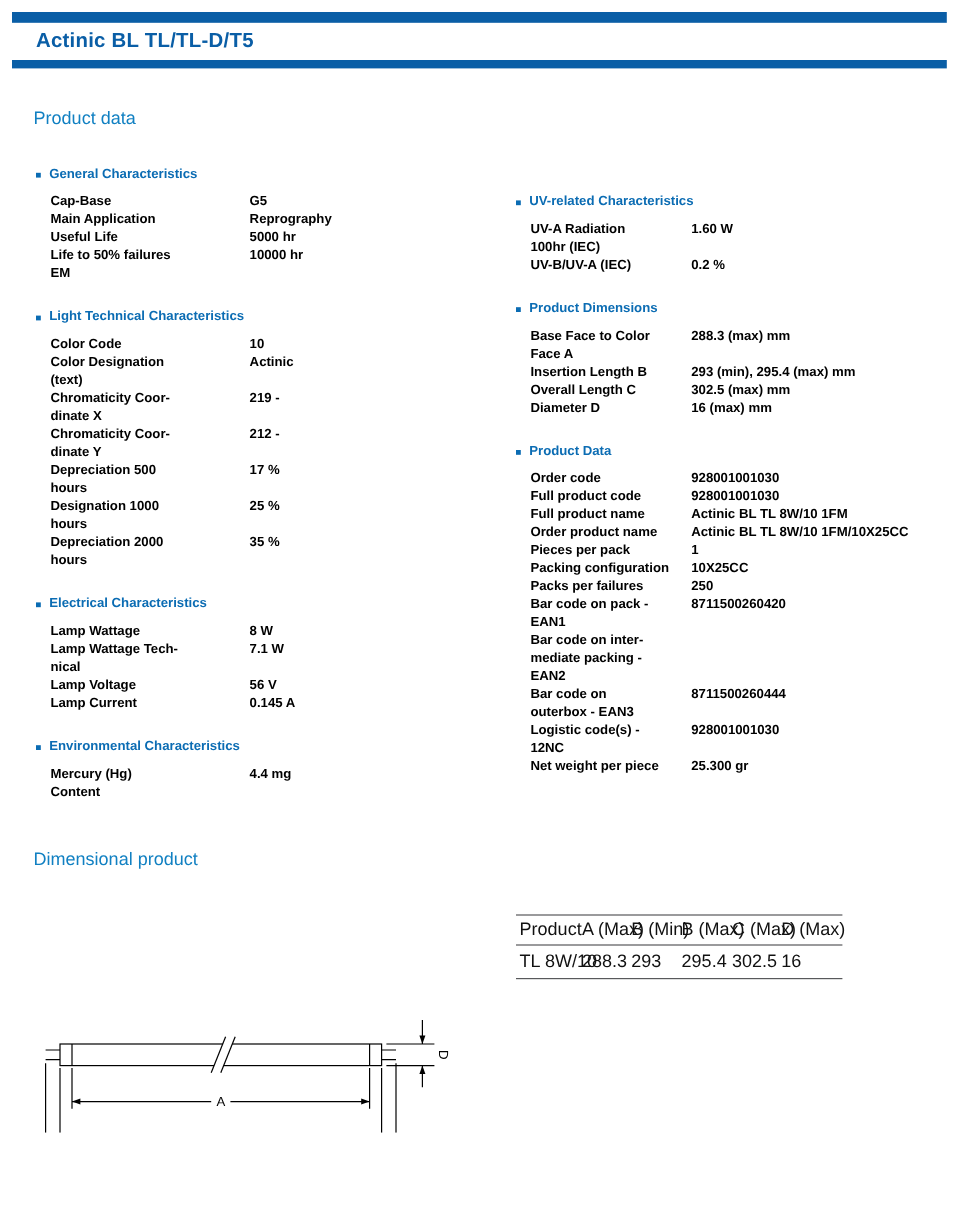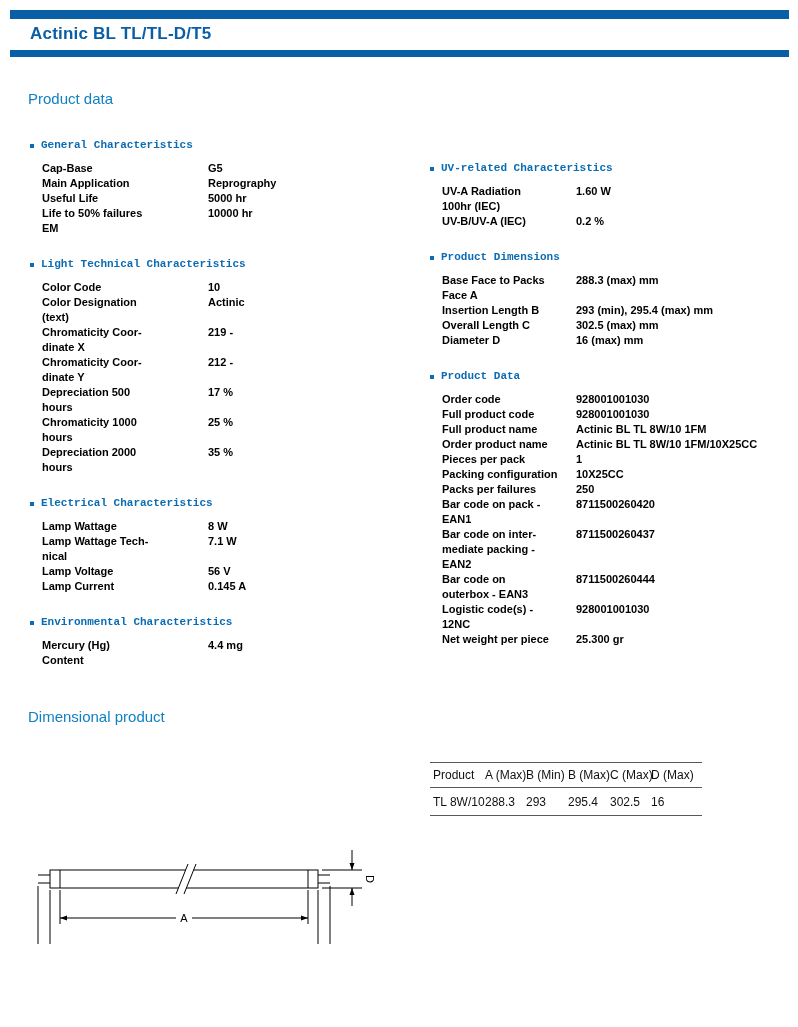--- a/index.html
+++ b/index.html
@@ -19,29 +19,29 @@
   .doc-title{position:absolute;left:30px;top:24px;margin:0;font-size:17px;font-weight:bold;color:var(--brand-blue);letter-spacing:.2px;}
   .big-heading{position:absolute;left:28px;margin:0;font-size:15px;font-weight:normal;color:var(--heading-blue);}
   .h-product-data{top:90px;}
   .h-dim-drawing{top:708px;}
 
   .col{position:absolute;}
   .col-left{left:30px;top:138px;width:388px;}
   .col-right{left:430px;top:161px;width:362px;}
 
   .spec-section{margin-bottom:21px;}
-  .sec-title{display:flex;align-items:center;gap:7px;font-size:11px;line-height:15px;font-weight:bold;color:var(--section-blue);margin-bottom:8px;font-family:Liberation Mono, monospace;}
+  .sec-title{display:flex;align-items:center;gap:7px;font-size:11px;line-height:15px;font-weight:bold;color:var(--section-blue);margin-bottom:8px;}
   .bullet{width:4px;height:4px;background:var(--section-blue);flex:0 0 auto;}
   .spec-row{display:grid;padding-left:12px;font-size:11px;line-height:15px;font-weight:bold;color:#000;}
   .col-left .spec-row{grid-template-columns:136px 1fr;gap:30px;}
   .col-right .spec-row{grid-template-columns:134px 1fr;}
   .spec-row .label{white-space:pre-line;padding-right:6px;}
   .spec-row .value{white-space:pre-line;}
 
-  .dim-table{position:absolute;left:430px;top:762px;width:272px;font-size:12px;line-height:12px;color:#111;}
+  .dim-table{position:absolute;left:430px;top:762px;width:272px;font-size:15px;line-height:12px;color:#111;}
   .t-row{display:grid;grid-template-columns:52px 41px 42px 42px 41px 1fr;}
   .t-head{border-top:1px solid var(--rule);border-bottom:1px solid var(--rule);padding:6px 0;}
   .t-data{border-bottom:1px solid var(--rule);padding:8px 0 7px;}
   .t-cell{padding-left:3px;white-space:nowrap;}
 
   .drawing{position:absolute;left:30px;top:840px;}
   .drawing text{font-family:"Liberation Sans",sans-serif;font-size:11px;fill:#000;}
 </style>
 </head>
 <body>
@@ -101,21 +101,21 @@
           <div class="label">Chromaticity Coor-
 dinate Y</div>
           <div class="value">212 -</div>
         </div>
         <div class="spec-row">
           <div class="label">Depreciation 500
 hours</div>
           <div class="value">17 %</div>
         </div>
         <div class="spec-row">
-          <div class="label">Chromaticity 1000
+          <div class="label">Designation 1000
 hours</div>
           <div class="value">25 %</div>
         </div>
         <div class="spec-row">
           <div class="label">Depreciation 2000
 hours</div>
           <div class="value">35 %</div>
         </div>
       </div>
       <div class="spec-section">
@@ -168,21 +168,21 @@
           <div class="label">UV-B/UV-A (IEC)</div>
           <div class="value">0.2 %</div>
         </div>
       </div>
       <div class="spec-section">
         <div class="sec-title">
           <span class="bullet"></span>
           <span>Product Dimensions</span>
         </div>
         <div class="spec-row">
-          <div class="label">Base Face to Packs
+          <div class="label">Base Face to Color
 Face A</div>
           <div class="value">288.3 (max) mm</div>
         </div>
         <div class="spec-row">
           <div class="label">Insertion Length B</div>
           <div class="value">293 (min), 295.4 (max) mm</div>
         </div>
         <div class="spec-row">
           <div class="label">Overall Length C</div>
           <div class="value">302.5 (max) mm</div>
@@ -227,21 +227,20 @@
         </div>
         <div class="spec-row">
           <div class="label">Bar code on pack -
 EAN1</div>
           <div class="value">8711500260420</div>
         </div>
         <div class="spec-row">
           <div class="label">Bar code on inter-
 mediate packing -
 EAN2</div>
-          <div class="value">8711500260437</div>
         </div>
         <div class="spec-row">
           <div class="label">Bar code on
 outerbox - EAN3</div>
           <div class="value">8711500260444</div>
         </div>
         <div class="spec-row">
           <div class="label">Logistic code(s) -
 12NC</div>
           <div class="value">928001001030</div>

